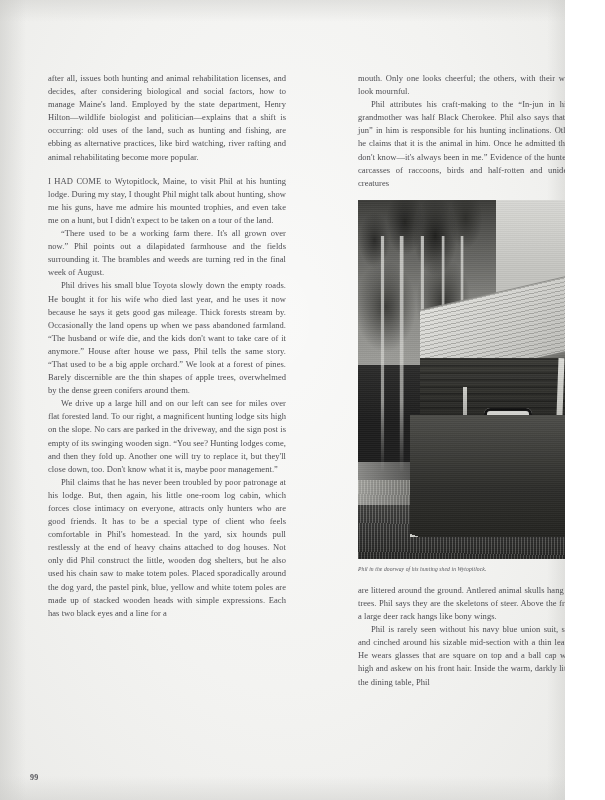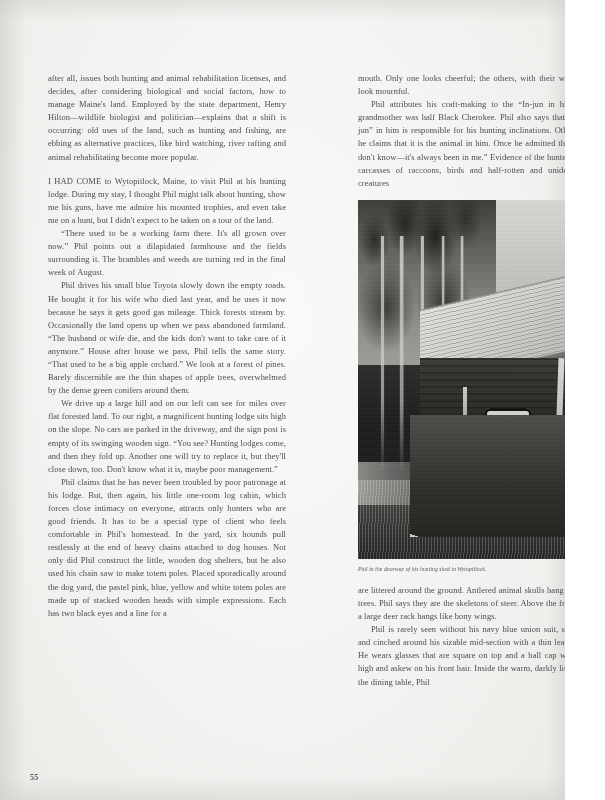--- a/index.html
+++ b/index.html
@@ -279,15 +279,15 @@
         </div>
         <div class="photo-caption">Phil in the doorway of his hunting shed in Wytopitlock.</div>
       </div>
 
       <p class="body-text no-indent" style="margin-top:11px;">are littered around the ground. Antlered animal skulls hang from the trees. Phil says they are the skeletons of steer. Above the front door, a large deer rack hangs like bony wings.</p>
       <p class="body-text">Phil is rarely seen without his navy blue union suit, size XXL and cinched around his sizable mid-section with a thin leather belt. He wears glasses that are square on top and a ball cap which sits high and askew on his front hair. Inside the warm, darkly lit cabin at the dining table, Phil</p>
     </div>
 
   </div>
 
-  <div class="page-number">55</div>
+  <div class="page-number">99</div>
 
 </div>
 
 </body></html>

